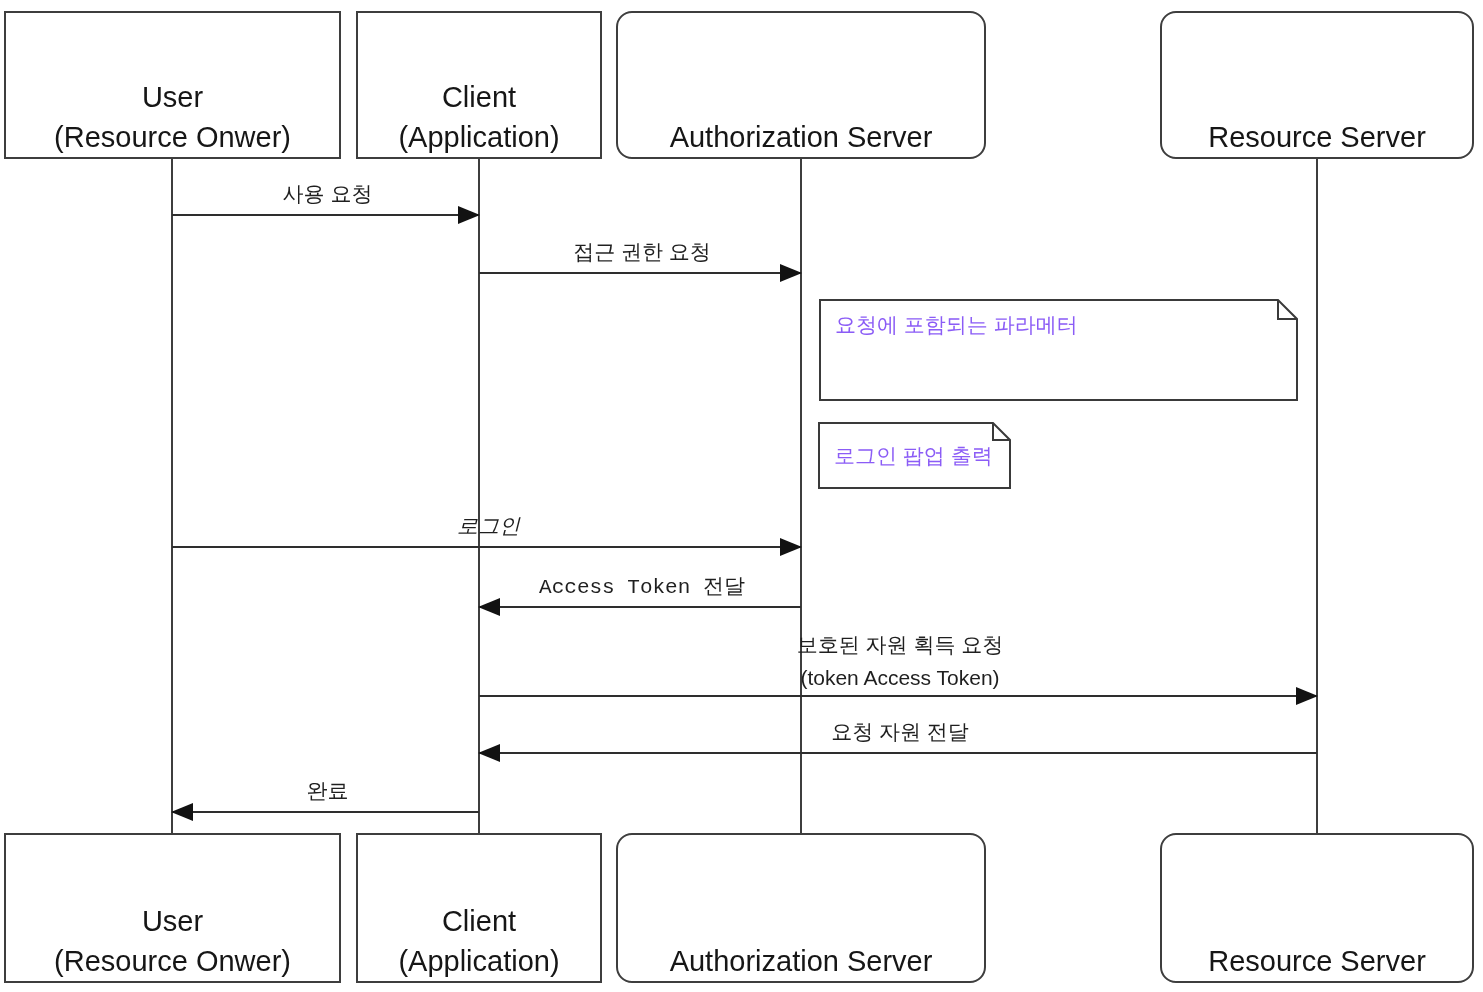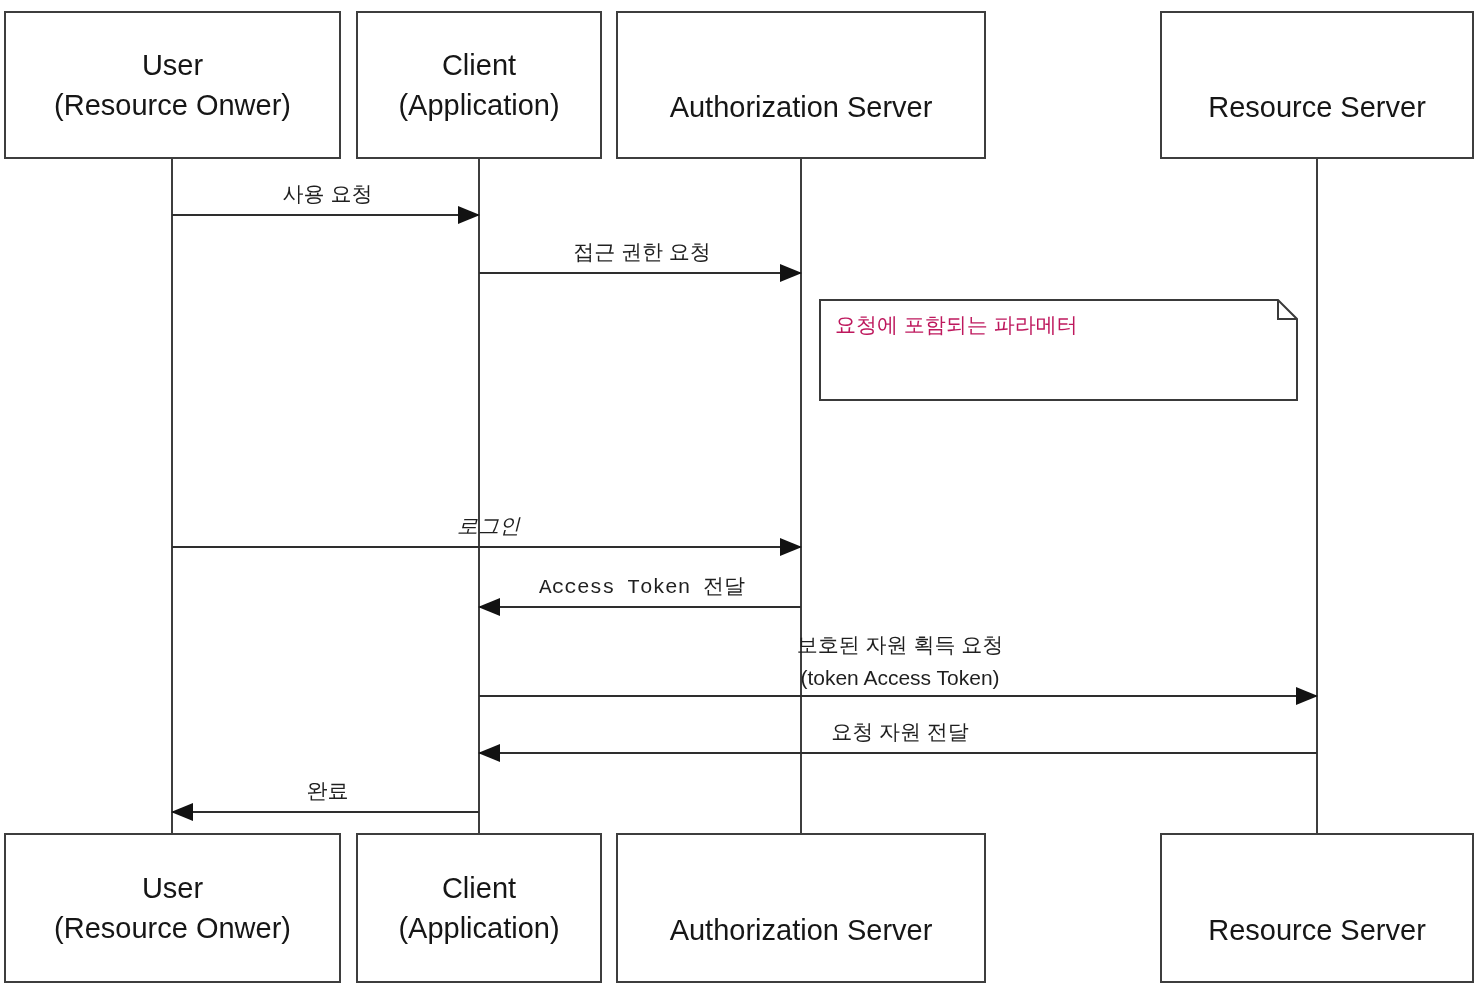--- a/index.html
+++ b/index.html
@@ -19,27 +19,27 @@
 
   
   .actor-box {
     position: absolute;
     box-sizing: border-box;
     border: 2px solid #3e3e3e;
     background: #ffffff;
     display: flex;
     flex-direction: column;
     align-items: center;
-    justify-content: center;
+    justify-content: flex-end;
     text-align: center;
     font-size: 29px;
     line-height: 40px;
     color: #161616;
   }
-  .actor-box.single { padding-top: 44px; }
+  .actor-box.single { padding-top: 44px; border-radius: 16px; }
   .actor-box .ln { white-space: nowrap; }
 
   
   #a-user-top      { left: 4px;    top: 11px; width: 337px; height: 148px; }
   #a-client-top    { left: 356px;  top: 11px; width: 246px; height: 148px; }
   #a-auth-top      { left: 616px;  top: 11px; width: 370px; height: 148px; }
   #a-resource-top  { left: 1160px; top: 11px; width: 314px; height: 148px; }
   
   #a-user-bot      { left: 4px;    top: 833px; width: 337px; height: 150px; }
   #a-client-bot    { left: 356px;  top: 833px; width: 246px; height: 150px; }
@@ -97,21 +97,21 @@
 
   
   .note {
     position: absolute;
   }
   .note svg { position: absolute; left: 0; top: 0; }
   .note .nt {
     position: absolute;
     left: 16px;
     font-size: 21px;
-    color: #be185d;
+    color: #8b5cf6;
     white-space: nowrap;
   }
   #note1 { left: 819px; top: 299px; width: 479px; height: 102px; }
   #note1 .t1 { top: 12px; }
   #note1 .t2 { top: 45px; font-size: 20px; }
   #note2 { left: 818px; top: 422px; width: 193px; height: 67px; }
   #note2 .t1 { top: 20px; }
 </style>
 </head>
 <body>
@@ -175,20 +175,27 @@
   </div>
 
   <div class="note" id="note1">
     <svg width="479" height="102" viewBox="0 0 479 102">
       <path d="M1,1 L459,1 L478,20 L478,101 L1,101 Z" fill="#ffffff" stroke="#3a3a3a" stroke-width="2"></path>
       <path d="M459,1 L459,20 L478,20" fill="none" stroke="#3a3a3a" stroke-width="2"></path>
     </svg>
     <div class="nt t1">요청에 포함되는 파라메터</div>
   </div>
 
+  <div class="note" id="note2">
+    <svg width="193" height="67" viewBox="0 0 193 67">
+      <path d="M1,1 L175,1 L192,18 L192,66 L1,66 Z" fill="#ffffff" stroke="#3a3a3a" stroke-width="2"></path>
+      <path d="M175,1 L175,18 L192,18" fill="none" stroke="#3a3a3a" stroke-width="2"></path>
+    </svg>
+    <div class="nt t1">로그인 팝업 출력</div>
+  </div>
 
   <div class="actor-box" id="a-user-bot">
     <span class="ln">User</span>
     <span class="ln">(Resource Onwer)</span>
   </div>
   <div class="actor-box" id="a-client-bot">
     <span class="ln">Client</span>
     <span class="ln">(Application)</span>
   </div>
   <div class="actor-box single" id="a-auth-bot">

